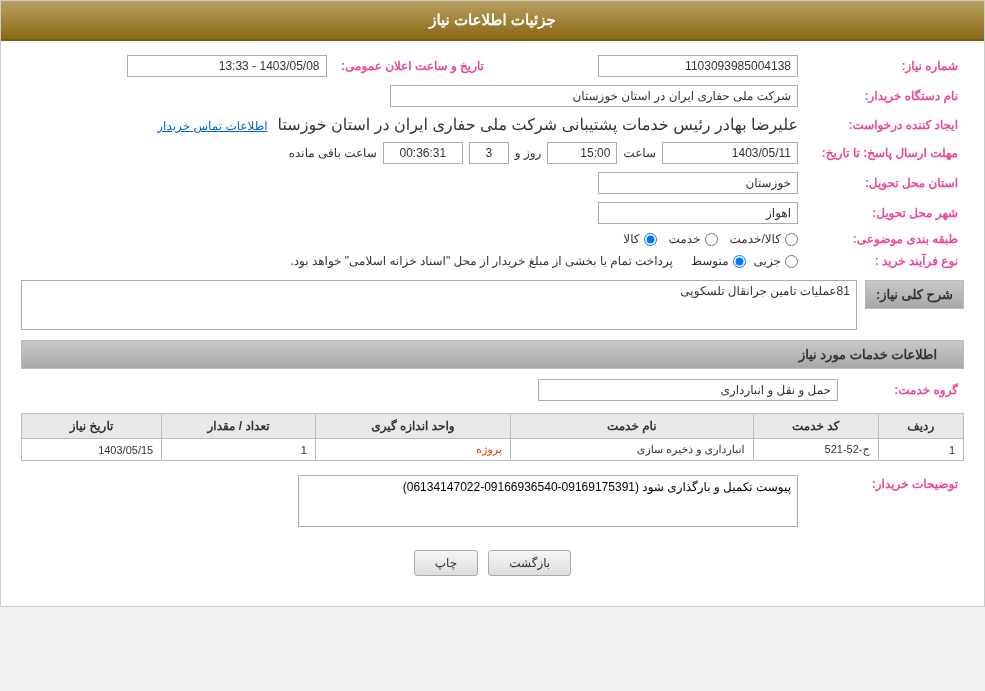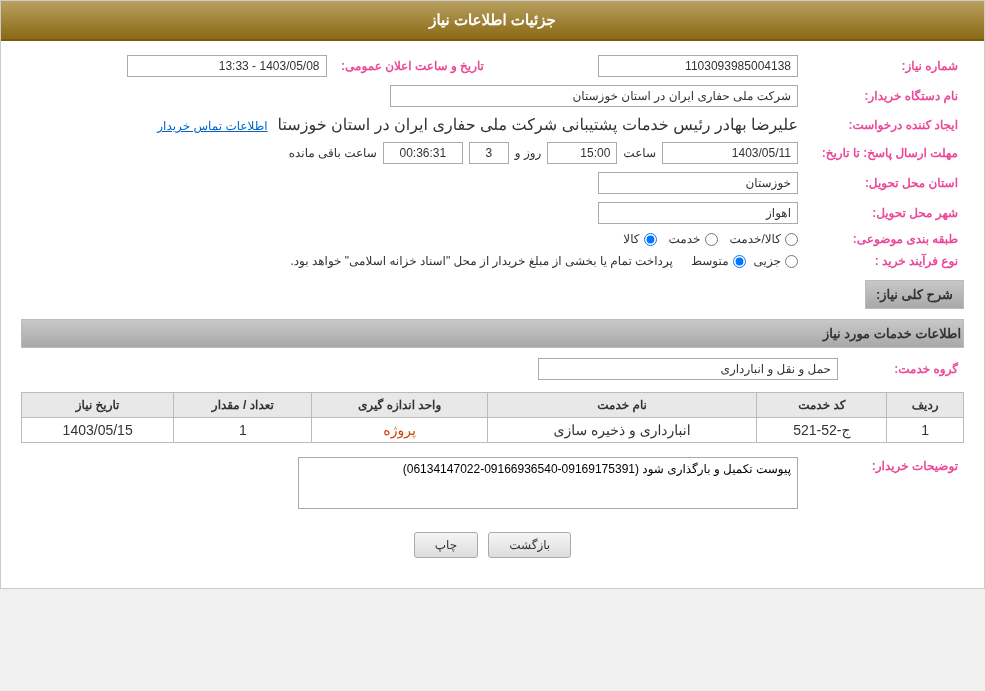--- a/index.html
+++ b/index.html
@@ -57,21 +57,21 @@
       font-family: Tahoma, Arial, sans-serif;
       direction: rtl;
       min-height: 22px;
     }
     .input-medium { width: 200px; }
     .input-small { width: 136px; }
     .section-header {
       background: linear-gradient(to bottom, #c8c8c8, #a8a8a8);
       color: #333;
       text-align: right;
-      padding: 6px 2px;
+      padding: 6px 26px;
       font-weight: bold;
       font-size: 13px;
       border: 1px solid #bbb;
       margin-top: 10px;
       margin-bottom: 6px;
     }
     .textarea-field {
       width: 100%;
       border: 1px solid #aaa;
       background: #fff;
@@ -91,22 +91,22 @@
       background: #e8e8e8;
       border: 1px solid #bbb;
       padding: 5px 8px;
       text-align: center;
       font-size: 12px;
       font-weight: bold;
     }
     .services-table td {
       border: 1px solid #bbb;
       padding: 4px 8px;
-      text-align: center;
-      font-size: 14px;
+      text-align: right;
+      font-size: 11px;
     }
     .blue-link {
       color: #0066cc;
       text-decoration: underline;
       cursor: pointer;
     }
     .radio-group {
       display: flex;
       gap: 12px;
       direction: rtl;
@@ -261,20 +261,23 @@
             <span style="margin-right:10px;">پرداخت تمام یا بخشی از مبلغ خریدار از محل "اسناد خزانه اسلامی" خواهد بود.</span>
           </div>
         </td>
       </tr>
     </tbody>
       </table>
 
     <div style="display:flex; align-items:flex-start; gap:8px; margin-bottom:6px; direction:rtl;">
       <div class="section-header" style="margin:0; white-space:nowrap; padding:6px 10px;">
         <span>شرح کلی نیاز:</span>
+      </div>
+      <div style="flex:1;">
+        <div class="input-field" style="width:100%; min-height:50px; display:block; text-align:right;">81عملیات تامین جرانقال تلسکوپی</div>
       </div>
     </div>
 
     <div class="section-header">
       <span>اطلاعات خدمات مورد نیاز</span>
     </div>
 
     <table class="info-table">
       <tbody>
           <tr>

